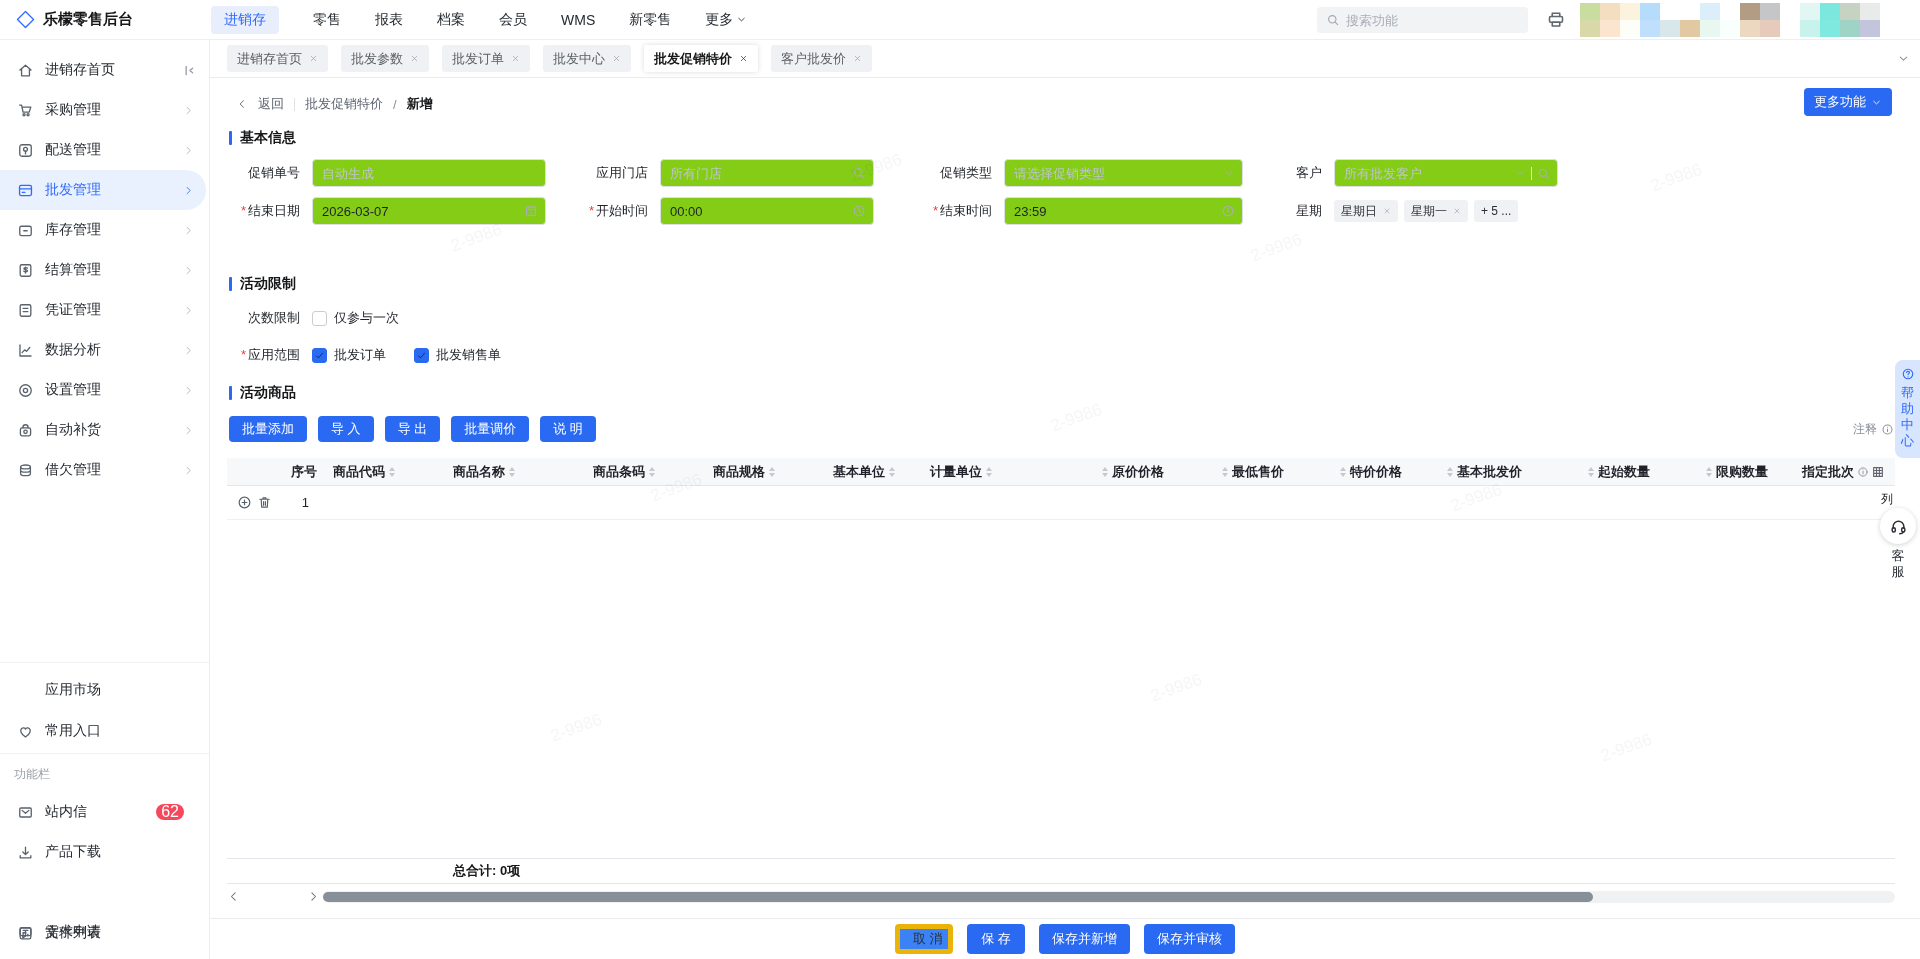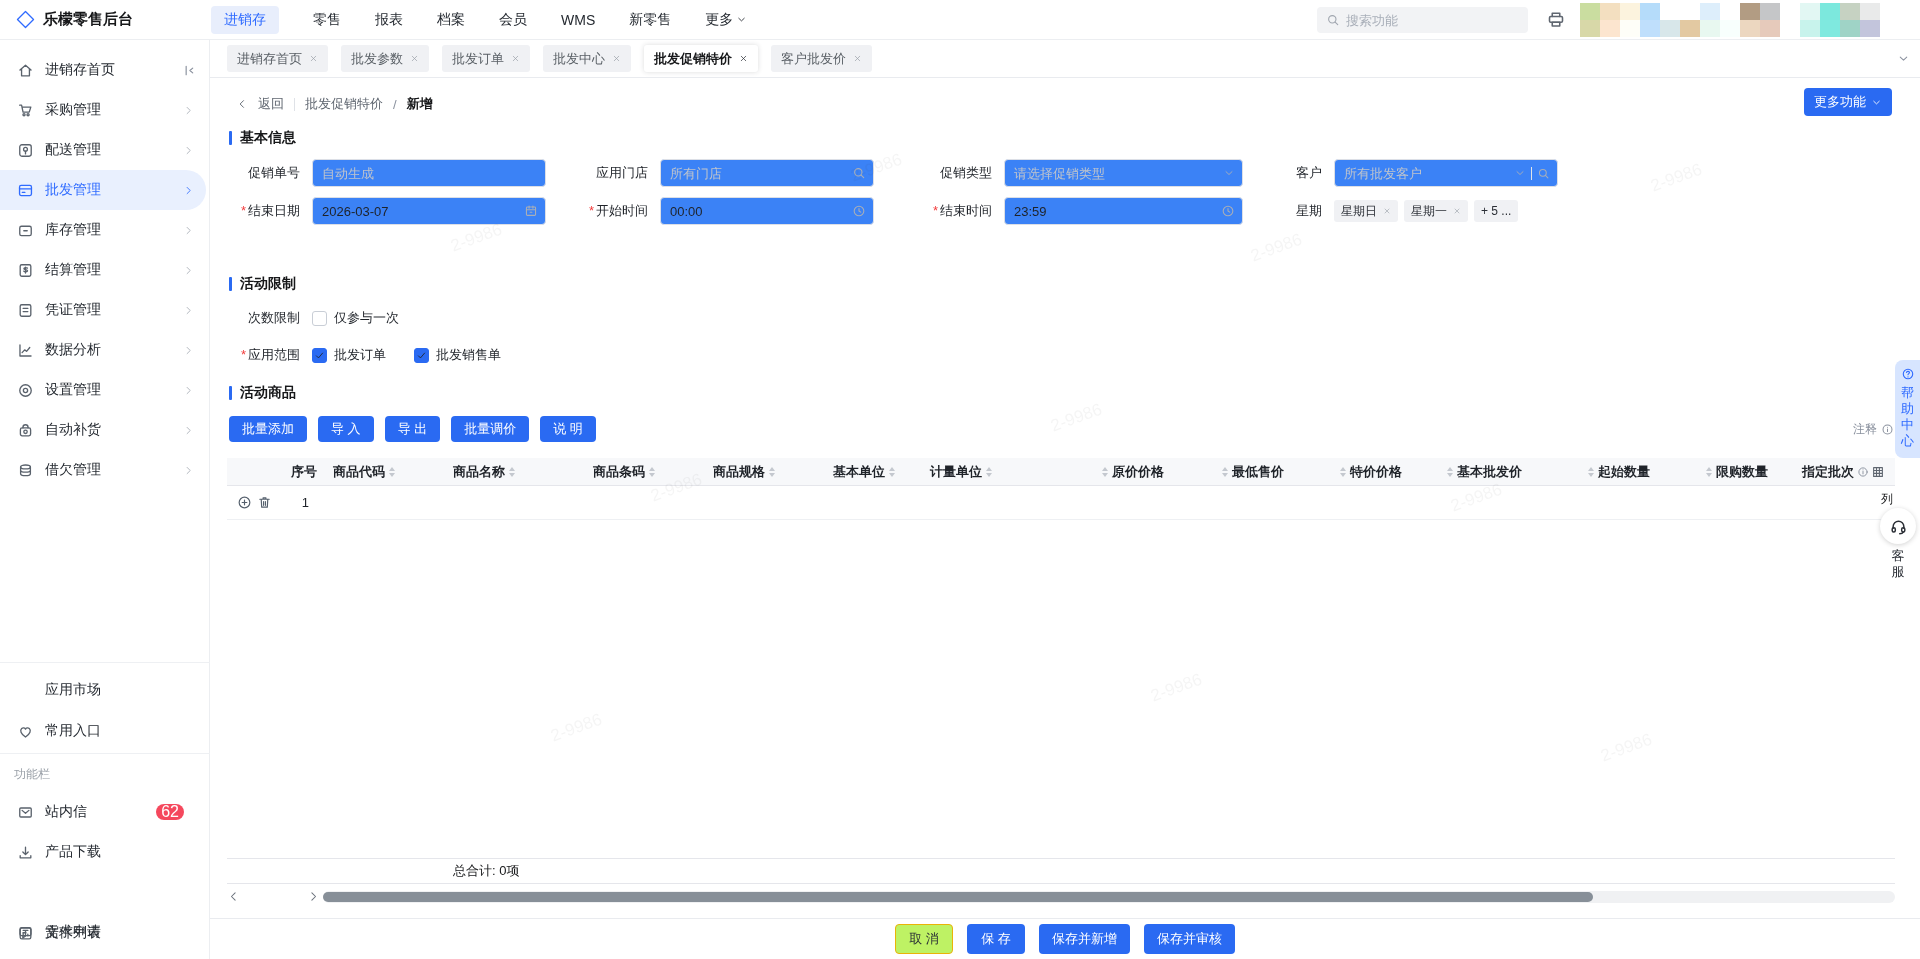--- a/index.html
+++ b/index.html
@@ -45,21 +45,21 @@
   .breadcrumb{position:absolute;top:12px;left:26px;height:28px;display:flex;align-items:center;gap:10px;font-size:13px;color:#5f6670}
   .breadcrumb .sepline{width:1px;height:13px;background:#dfe2e7}
   .breadcrumb .cur{color:#17181a;font-weight:bold}
   .breadcrumb .slash{color:#8a919e}
   .more-btn{position:absolute;top:10px;right:28px;width:88px;height:28px;background:#2a6af2;border:none;border-radius:4px;color:#fff;font-size:13px;display:flex;align-items:center;justify-content:center;gap:5px;cursor:pointer;font-family:"Liberation Sans",sans-serif}
   .sec{position:absolute;left:19px;display:flex;align-items:center;gap:8px;font-size:14px;font-weight:bold;color:#17181a}
   .sec::before{content:"";width:3px;height:14px;background:#2a6af2;border-radius:1px}
   .fg{position:absolute;height:28px;display:flex;align-items:center}
   .lbl{margin-right:12px;text-align:right;white-space:nowrap;font-size:13px;color:#1f2329;flex:none}
   .star{color:#f23c3c;font-style:normal;margin-right:2px}
-  .inp{position:relative;height:28px;border:1px solid #dcdfe6;border-radius:4px;background:#3b82f6;display:flex;align-items:center}
+  .inp{position:relative;height:28px;border:1px solid #dcdfe6;border-radius:4px;background:#84cc16;display:flex;align-items:center}
   .inp input{border:none;outline:none;height:26px;width:100%;padding:0 26px 0 9px;font-size:13px;color:#1f2329;background:transparent;border-radius:4px;font-family:"Liberation Sans",sans-serif}
   .inp input::placeholder{color:#bfc4cc}
   .inp .ric{position:absolute;right:7px;color:#a8aeb8;display:flex;align-items:center;gap:5px}
   .inp .vr{width:1px;height:13px;background:#e0e3e8}
   .tagrow{display:flex;align-items:center;gap:6px}
   .tag{height:22px;background:#f0f1f4;border-radius:3px;display:flex;align-items:center;gap:6px;padding:0 7px;font-size:12px;color:#2b2f36}
   .tag .x{color:#9aa0a8;display:flex;cursor:pointer}
   .cb{width:15px;height:15px;border:1px solid #c9ced6;border-radius:3px;background:#fff;display:inline-flex;align-items:center;justify-content:center;cursor:pointer;flex:none}
   .cb.on{background:#2a6af2;border-color:#2a6af2}
   .cbrow{position:absolute;display:flex;align-items:center;font-size:13px;color:#1f2329}
@@ -74,29 +74,29 @@
   .th.r{justify-content:flex-end}
   .st{display:inline-flex;flex-direction:column;gap:2px;margin:0 4px}
   .tu{width:0;height:0;border-left:3.5px solid transparent;border-right:3.5px solid transparent;border-bottom:4px solid #c4c8cf}
   .tdn{width:0;height:0;border-left:3.5px solid transparent;border-right:3.5px solid transparent;border-top:4px solid #c4c8cf}
   .trow{display:flex;height:34px;border-bottom:1px solid #eef0f3;align-items:center}
   .seqcell{width:98px;display:flex;align-items:center;padding:0 16px 0 10px}
   .rowic{color:#55606d;display:flex;margin-right:5px;cursor:pointer}
   .seqnum{margin-left:auto;font-size:13px;color:#1f2329}
   .collabel{position:absolute;right:2px;top:33px;font-size:12px;color:#17181a}
   .gridbtn{color:#5f6670;display:flex;cursor:pointer}
-  .totalrow{position:absolute;left:17px;top:780px;width:1668px;height:26px;background:#fff;border-top:1px solid #e5e6eb;border-bottom:1px solid #e5e6eb;display:flex;align-items:center;font-size:13px;font-weight:normal;color:#17181a}
+  .totalrow{position:absolute;left:17px;top:780px;width:1668px;height:26px;background:#fff;border-top:1px solid #e5e6eb;border-bottom:1px solid #e5e6eb;display:flex;align-items:center;font-size:13px;font-weight:bold;color:#17181a}
   .totalrow .tt{margin-left:226px}
   .scrollrow{position:absolute;left:17px;top:811px;width:1668px;height:16px}
   .scrollrow .arr{position:absolute;top:1px;color:#6b727c;display:flex;cursor:pointer}
   .track{position:absolute;left:96px;right:0;top:2px;height:12px;background:#f0f1f3;border-radius:6px}
   .thumb{position:absolute;left:0;top:1px;width:1270px;height:10px;background:#878f98;border-radius:5px;cursor:grab}
   .botbar{position:absolute;left:0;right:0;bottom:0;height:41px;background:#fff;border-top:1px solid #e9ebef;display:flex;align-items:center;justify-content:center;gap:14px}
   .abtn{height:30px;border-radius:4px;font-size:13px;padding:0 13px;cursor:pointer;white-space:nowrap;font-family:"Liberation Sans",sans-serif}
-  .abtn.plain{background:#bef264;border:1px solid #eab308;color:#2b2f36}
+  .abtn.plain{background:#3b82f6;border:5px solid #eab308;color:#2b2f36}
   .abtn.blue{background:#2a6af2;border:none;color:#fff}
   
   .helptab{position:absolute;right:0;top:282px;width:25px;padding:7px 0 9px;background:#d7e5ff;border-radius:8px 0 0 8px;color:#2f6bff;display:flex;flex-direction:column;align-items:center;gap:4px;cursor:pointer}
   .vtext{width:14px;line-height:16px;font-size:13px;word-break:break-all;text-align:center}
   .service{position:absolute;right:3px;top:430px;width:38px;display:flex;flex-direction:column;align-items:center;cursor:pointer}
   .service .circ{width:36px;height:36px;border-radius:50%;background:#fff;box-shadow:0 1px 5px rgba(0,0,0,.18);display:flex;align-items:center;justify-content:center;color:#2b2f36}
   .service .vtext{color:#2b2f36;margin-top:4px}
   
   .wm{position:absolute;font-size:17px;color:rgba(60,60,60,.05);transform:rotate(-20deg);pointer-events:none;white-space:nowrap}
 </style>

